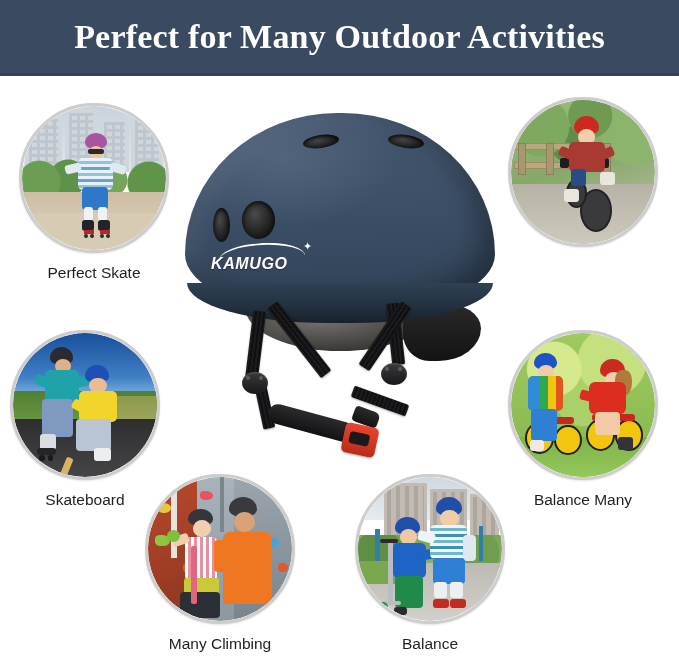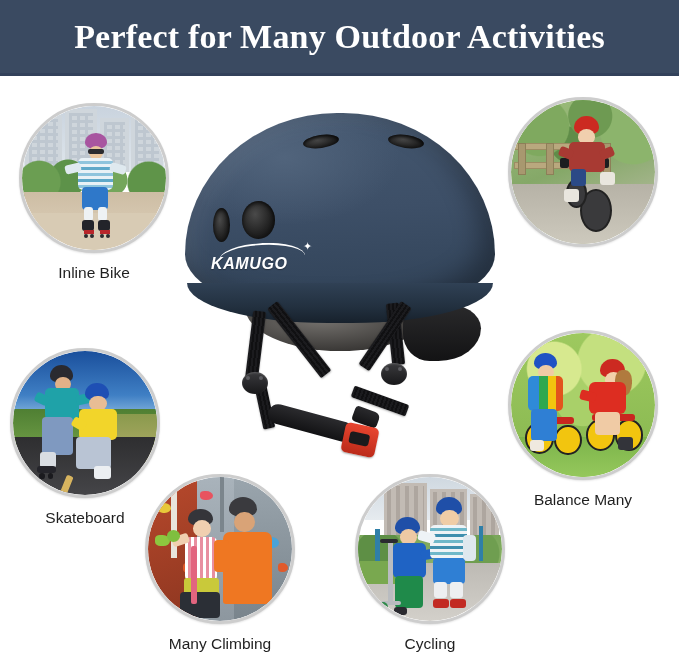--- a/index.html
+++ b/index.html
@@ -67,21 +67,21 @@
     margin-top: 11px;
     font-size: 15.5px;
     color: #1f1f1f;
     font-family: "Liberation Sans", sans-serif;
     white-space: nowrap;
   }
 
   
   #act-inline-skate { left: 19px;  top: 103px; }
   #act-cycling      { left: 508px; top: 97px;  }
-  #act-skateboard   { left: 10px;  top: 348px; }
+  #act-skateboard   { left: 10px;  top: 330px; }
   #act-balance-bike { left: 508px; top: 330px; }
   #act-rock-climb   { left: 145px; top: 474px; }
   #act-scooter      { left: 355px; top: 474px; }
 
   
 
   
   .sc-inline .sky   { position:absolute; left:0; top:0; width:100%; height:46%;
       background:linear-gradient(#c9d3de,#dfe6ec); }
   .sc-inline .bldg  { position:absolute; background:#cfd6dc; }
@@ -397,21 +397,21 @@
       <div class="fig" style="left:42%;top:79%;width:8%;height:8%;background:#23242a;border-radius:3px;"></div>
       <div class="fig" style="left:53%;top:79%;width:8%;height:8%;background:#23242a;border-radius:3px;"></div>
       <div class="fig" style="left:43%;top:86%;width:7%;height:3%;background:#b8262a;"></div>
       <div class="fig" style="left:54%;top:86%;width:7%;height:3%;background:#b8262a;"></div>
       <div class="fig round" style="left:43%;top:89%;width:3%;height:3%;background:#2b2b2f;"></div>
       <div class="fig round" style="left:47%;top:89%;width:3%;height:3%;background:#2b2b2f;"></div>
       <div class="fig round" style="left:54%;top:89%;width:3%;height:3%;background:#2b2b2f;"></div>
       <div class="fig round" style="left:58%;top:89%;width:3%;height:3%;background:#2b2b2f;"></div>
     </div>
   </div>
-  <div class="activity-label">Inline Bike</div>
+  <div class="activity-label">Perfect Skate</div>
 </div>
 
 <div class="activity" id="act-cycling">
   <div class="circle-wrap">
     <div class="photo sc-cycling">
       <div class="bg"></div>
       <div class="foliage"></div>
       <div class="fence">
         <div class="rail" style="top:0;"></div>
         <div class="rail" style="top:58%;"></div>
@@ -573,14 +573,14 @@
       <div class="fig" style="left:64%;top:73%;width:9%;height:11%;background:#edeff1;border-radius:3px;"></div>
       <div class="fig" style="left:52%;top:85%;width:11%;height:6%;background:#c22a22;border-radius:3px;"></div>
       <div class="fig" style="left:64%;top:85%;width:11%;height:6%;background:#c22a22;border-radius:3px;"></div>
 
       <div class="fig" style="left:21%;top:44%;width:3%;height:44%;background:#b9bcc0;"></div>
       <div class="fig" style="left:15%;top:43%;width:13%;height:3%;background:#2a2a30;border-radius:2px;"></div>
       <div class="fig" style="left:16%;top:86%;width:14%;height:3%;background:#b9bcc0;border-radius:2px;"></div>
       <div class="fig round" style="left:14%;top:87%;width:7%;height:7%;background:#2f8a4a;"></div>
     </div>
   </div>
-  <div class="activity-label">Cycling</div>
+  <div class="activity-label">Balance</div>
 </div>
 
 </body></html>

